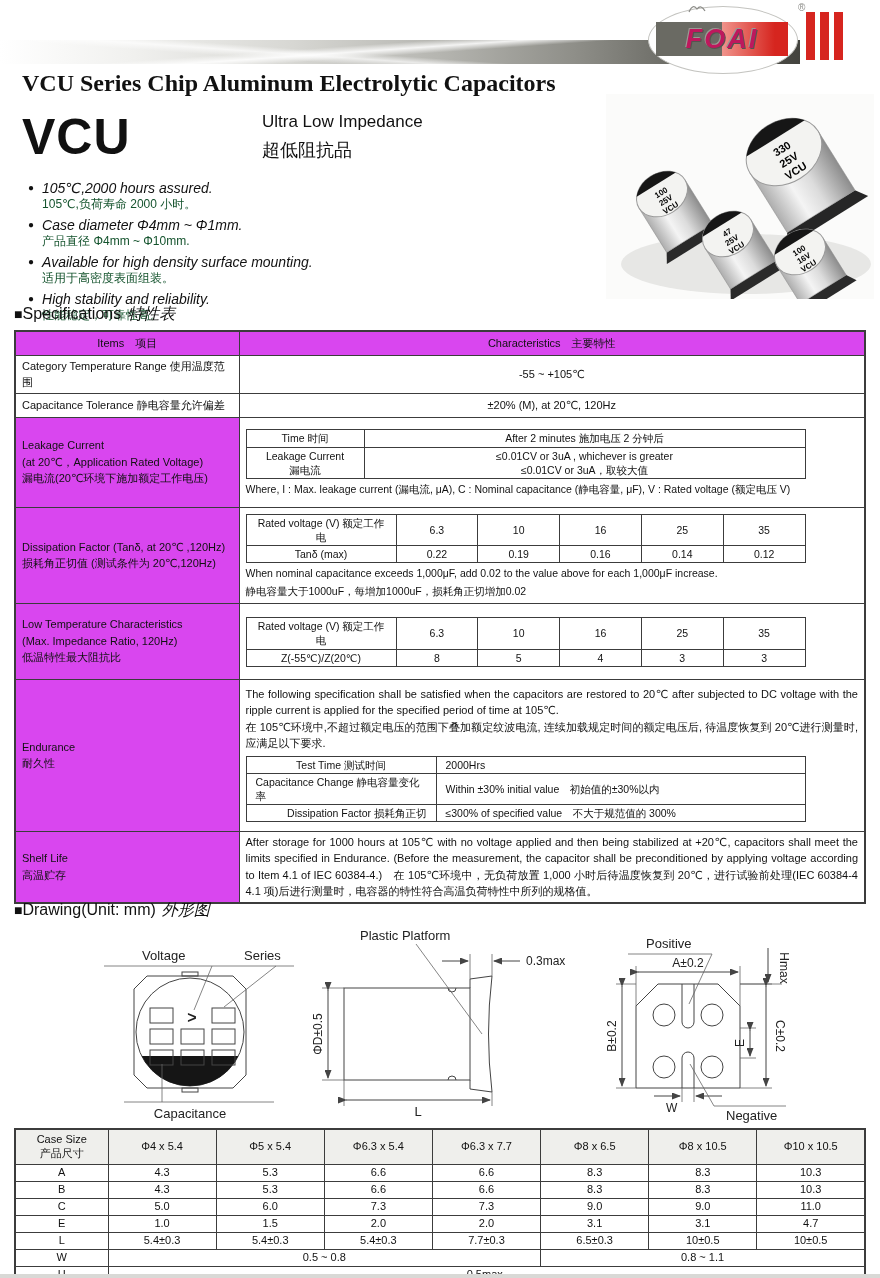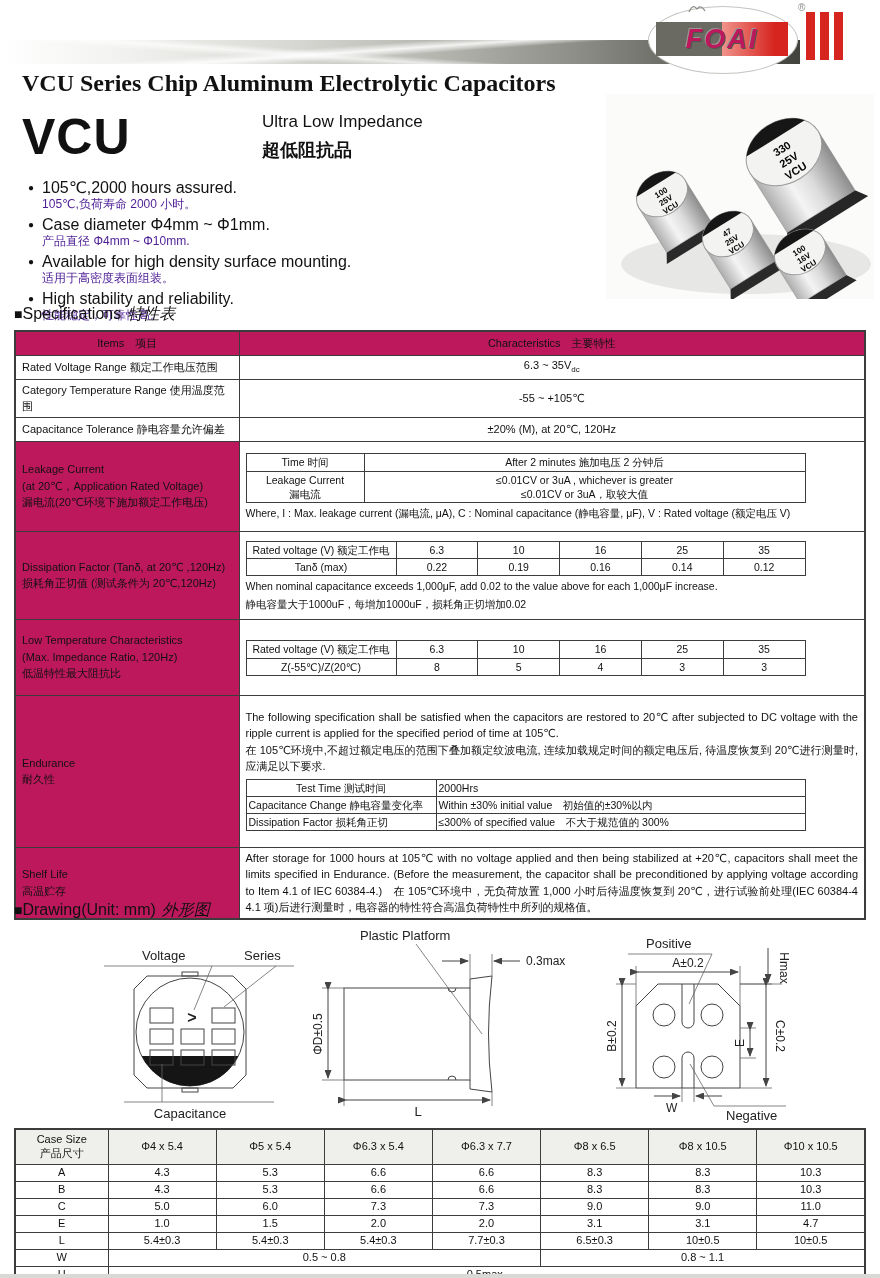--- a/index.html
+++ b/index.html
@@ -27,43 +27,43 @@
              letter-spacing:2px;text-shadow:1px 1px 0 #55554f,-1px -1px 0 #9a9a94;}
   .logo-reg{position:absolute;left:150px;top:0;font-size:10px;color:#8a8a86;}
   .logo-bird{position:absolute;left:40px;top:-2px;}
   .logo-bars{position:absolute;left:158px;top:10px;display:flex;gap:5px;}
   .logo-bars div{width:9px;height:48px;background:#d6251f;}
 
   
   .vcu-big{position:absolute;left:22px;top:108px;font-size:50px;font-weight:800;letter-spacing:1px;}
   .tagline{position:absolute;left:262px;top:112px;}
   .tagline .en{font-size:17px;}
-  .tagline .cn{font-size:18px;font-weight:bold;margin-top:6px;}
+  .tagline .cn{font-size:18px;font-weight:normal;margin-top:6px;}
   .features{position:absolute;left:28px;top:180px;width:430px;}
   .feat{display:flex;margin-bottom:5px;}
   .feat .dot{font-size:10px;line-height:16px;margin-right:8px;}
-  .feat .en{font-size:16px;line-height:16px;}
-  .feat .cn{font-size:12px;line-height:16px;color:#4c1d95;}
+  .feat .en{font-size:14px;line-height:16px;font-style:italic;}
+  .feat .cn{font-size:12px;line-height:16px;color:#14532d;}
   .cap-photo{position:absolute;left:606px;top:94px;width:268px;height:205px;}
 
   
   .sec-head{position:absolute;left:14px;font-size:16px;}
   .sec-head .mk{font-size:14px;}
   .sec-head .cn{margin-left:6px;font-style:italic;}
 
   
   table{border-collapse:collapse;table-layout:fixed;}
   .spec{position:absolute;left:14px;top:330px;width:852px;border:2px solid #3c3c3c;font-size:11px;}
   .spec td{border:1px solid #3c3c3c;vertical-align:middle;padding:2px 6px;}
   .spec td.lbl{text-align:left;line-height:1.5;}
-  .spec .gray{background:#be185d;}
+  .spec .gray{background:#d946ef;}
   .spec td.val{text-align:center;}
   sub{font-size:8px;}
   .inner{border:1px solid #3c3c3c;margin:4px 0 2px 0;font-size:10.5px;width:560px;}
-  .inner td{border:1px solid #3c3c3c;text-align:center;padding:1px 2px;line-height:1.35;}
+  .inner td{border:1px solid #3c3c3c;text-align:center;padding:1px 9px;line-height:1.35;}
   .note{font-size:10.5px;line-height:1.5;padding:1px 0;}
   .para{font-size:11px;line-height:1.5;text-align:justify;}
 
   
   .drawing{position:absolute;left:14px;top:928px;width:852px;height:200px;}
   .drawing text{font-family:"Liberation Sans","DejaVu Sans",sans-serif;fill:#222;}
   .dline{stroke:#444;stroke-width:1;fill:none;}
   .thin{stroke:#666;stroke-width:0.8;fill:none;}
 
   
@@ -199,24 +199,20 @@
     <colgroup>
         <col style="width:224px">
         <col>
       </colgroup>
     <tbody>
         <tr style="height:24px">
       <td class="gray val">Items　项目</td>
       <td class="gray val">Characteristics　主要特性</td>
     </tr>
     <tr style="height:24px">
-      <td class="lbl">Rated Voltage Range 额定工作电压范围</td>
-      <td class="val"><span>6.3 ~ 35V</span><sub>dc</sub></td>
-    </tr>
-    <tr style="height:24px">
       <td class="lbl">Category Temperature Range 使用温度范围</td>
       <td class="val">-55 ~ +105℃</td>
     </tr>
     <tr style="height:24px">
       <td class="lbl">Capacitance Tolerance 静电容量允许偏差</td>
       <td class="val">±20% (M), at 20℃, 120Hz</td>
     </tr>
 
     <tr style="height:90px">
       <td class="lbl gray">
@@ -344,21 +340,21 @@
           <tbody>
                 <tr>
                   <td style="text-align:center">Test Time  测试时间</td>
               <td style="text-align:left">2000Hrs</td>
                 </tr>
           <tr>
                   <td style="text-align:left">Capacitance Change  静电容量变化率</td>
               <td style="text-align:left">Within ±30% initial value　初始值的±30%以内</td>
                 </tr>
           <tr>
-                  <td style="text-align:left">Dissipation Factor  损耗角正切</td>
+                  <td style="text-align:right">Dissipation Factor  损耗角正切</td>
               <td style="text-align:left">≤300% of specified value　不大于规范值的 300%</td>
                 </tr>
         </tbody>
             </table>
       </td>
     </tr>
 
     <tr style="height:66px">
       <td class="lbl gray">
         <div>Shelf Life</div>

